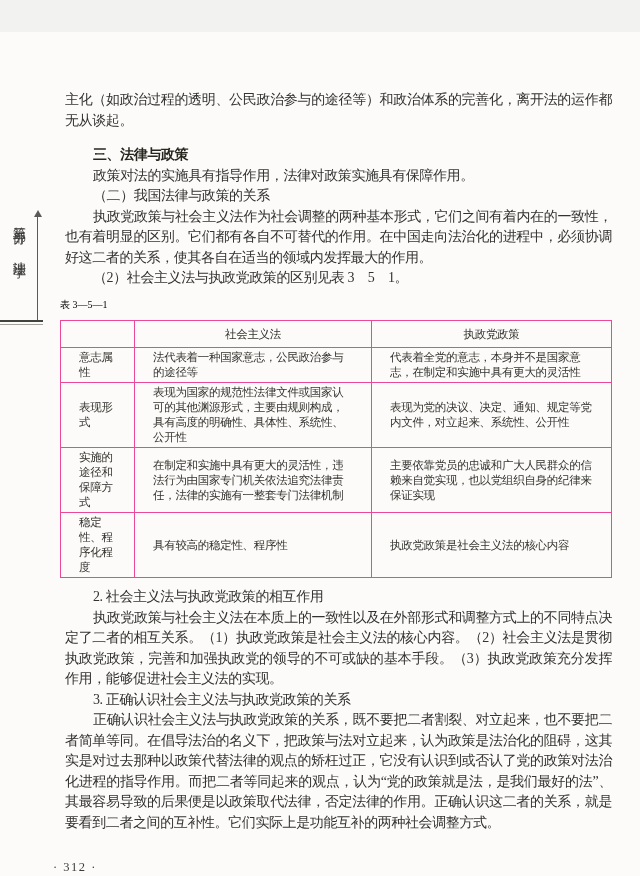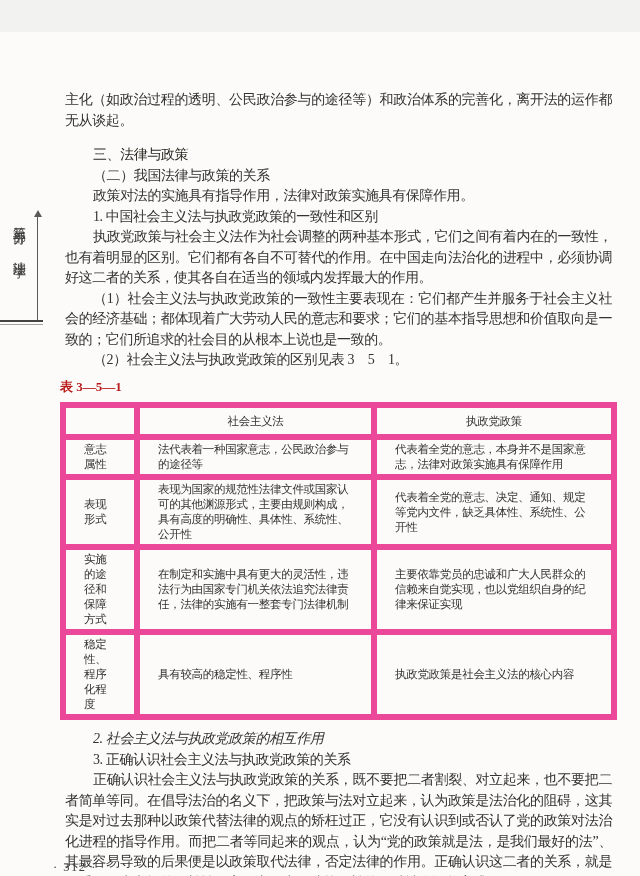--- a/index.html
+++ b/index.html
@@ -29,45 +29,45 @@
   .tab-underline-bottom { position:absolute; left:0; top:114px; width:43px; height:1px; background:#a3a39e; }
 
   
   .content {
     position:absolute; left:65px; top:58px; width:547px;
     font-size:14px; line-height:20.5px; letter-spacing:-0.4px;
     text-align:justify; color:#323230;
   }
   .para      { margin:0; }
   .indent    { text-indent:2em; }
-  .heading-bold { font-weight:normal; color:#26261f; }
+  .heading-bold { font-weight:bold; color:#26261f; }
   .spaced    { margin-top:14px; }
 
   
   .tbl-caption {
     margin:6px 0 5px -5px;
-    font-weight:bold; font-size:13px; letter-spacing:0;
-    color:#b91c1c; text-indent:0;
+    font-weight:normal; font-size:10px; letter-spacing:0;
+    color:#000000; text-indent:0;
   }
   table.cmp-table {
     border-collapse:collapse; table-layout:fixed;
     width:551px; margin-left:-5px;
     font-size:11.5px; line-height:15px; letter-spacing:-0.3px;
     color:#33332f;
   }
   .cmp-table th, .cmp-table td {
-    border:6px solid #ec4899; padding:2px 18px;
+    border:1px solid #ec4899; padding:2px 18px;
     vertical-align:middle; text-align:left;
     overflow:hidden;
   }
   .cmp-table th { font-weight:normal; text-align:center; height:22px; }
   .col-label  { width:74px; }
   .col-law    { width:237px; }
   .col-policy { width:240px; }
-  .after-table { margin-top:9px;font-style:italic; }
+  .after-table { margin-top:9px; }
 
   
   .page-number {
     position:absolute; left:53px; top:828px;
     font-size:12.5px; letter-spacing:1.5px; color:#3c3c3a;text-align:right;
   }
 </style>
 </head>
 <body>
 
@@ -81,26 +81,24 @@
       <span class="tab-subject">法理学</span>
     </div>
     <span class="tab-underline-top"></span>
     <span class="tab-underline-bottom"></span>
   </aside>
 
   <main class="content">
     <p class="para">主化（如政治过程的透明、公民政治参与的途径等）和政治体系的完善化，离开法的运作都无从谈起。</p>
 
     <p class="para indent heading-bold spaced">三、法律与政策</p>
+    <p class="para indent">政策对法的实施具有指导作用，法律对政策实施具有保障作用。</p>
     <p class="para indent">（二）我国法律与政策的关系</p>
-    <p class="para indent">政策对法的实施具有指导作用，法律对政策实施具有保障作用。</p>
 
-    <p class="para indent">1. 中国社会主义法与执政党政策的一致性和区别</p>
     <p class="para indent">执政党政策与社会主义法作为社会调整的两种基本形式，它们之间有着内在的一致性，也有着明显的区别。它们都有各自不可替代的作用。在中国走向法治化的进程中，必须协调好这二者的关系，使其各自在适当的领域内发挥最大的作用。</p>
-    <p class="para indent">（1）社会主义法与执政党政策的一致性主要表现在：它们都产生并服务于社会主义社会的经济基础；都体现着广大劳动人民的意志和要求；它们的基本指导思想和价值取向是一致的；它们所追求的社会目的从根本上说也是一致的。</p>
     <p class="para indent">（2）社会主义法与执政党政策的区别见表 3　5　1。</p>
 
     <div class="tbl-caption">表 3—5—1</div>
 
     <table class="cmp-table">
       <colgroup>
         <col class="col-label">
           <col class="col-law">
           <col class="col-policy">
       </colgroup>
@@ -108,40 +106,41 @@
         <tr>
           <th></th>
           <th>社会主义法</th>
           <th>执政党政策</th>
         </tr>
       </thead>
       <tbody>
         <tr>
           <td>意志属性</td>
           <td>法代表着一种国家意志，公民政治参与的途径等</td>
-          <td>代表着全党的意志，本身并不是国家意志，法律对政策实施具有保障作用</td>
+          <td>代表着全党的意志，本身并不是国家意志，在制定和实施中具有更大的灵活性</td>
         </tr>
         <tr>
           <td>表现形式</td>
           <td>表现为国家的规范性法律文件或国家认可的其他渊源形式，主要由规则构成，具有高度的明确性、具体性、系统性、公开性</td>
-          <td>代表着全党的意志、决定、通知、规定等党内文件，缺乏具体性、系统性、公开性</td>
+          <td>表现为党的决议、决定、通知、规定等党内文件，对立起来、系统性、公开性</td>
         </tr>
         <tr>
           <td>实施的途径和保障方式</td>
           <td>在制定和实施中具有更大的灵活性，违法行为由国家专门机关依法追究法律责任，法律的实施有一整套专门法律机制</td>
           <td>主要依靠党员的忠诚和广大人民群众的信赖来自觉实现，也以党组织自身的纪律来保证实现</td>
         </tr>
         <tr>
           <td>稳定性、程序化程度</td>
           <td>具有较高的稳定性、程序性</td>
           <td>执政党政策是社会主义法的核心内容</td>
         </tr>
       </tbody>
     </table>
 
     <p class="para indent after-table">2. 社会主义法与执政党政策的相互作用</p>
+    <p class="para indent">执政党政策与社会主义法在本质上的一致性以及在外部形式和调整方式上的不同特点决定了二者的相互关系。（1）执政党政策是社会主义法的核心内容。（2）社会主义法是贯彻执政党政策，完善和加强执政党的领导的不可或缺的基本手段。（3）执政党政策充分发挥作用，能够促进社会主义法的实现。</p>
     <p class="para indent">3. 正确认识社会主义法与执政党政策的关系</p>
     <p class="para indent">正确认识社会主义法与执政党政策的关系，既不要把二者割裂、对立起来，也不要把二者简单等同。在倡导法治的名义下，把政策与法对立起来，认为政策是法治化的阻碍，这其实是对过去那种以政策代替法律的观点的矫枉过正，它没有认识到或否认了党的政策对法治化进程的指导作用。而把二者等同起来的观点，认为“党的政策就是法，是我们最好的法”、其最容易导致的后果便是以政策取代法律，否定法律的作用。正确认识这二者的关系，就是要看到二者之间的互补性。它们实际上是功能互补的两种社会调整方式。</p>
   </main>
 
   <div class="page-number">· 312 ·</div>
 
 </div>
 
 </body></html>

